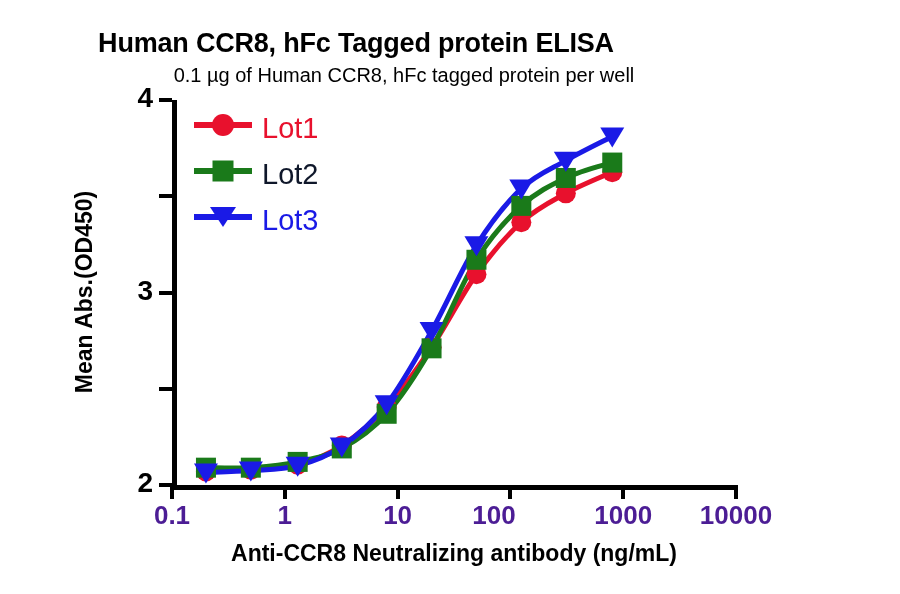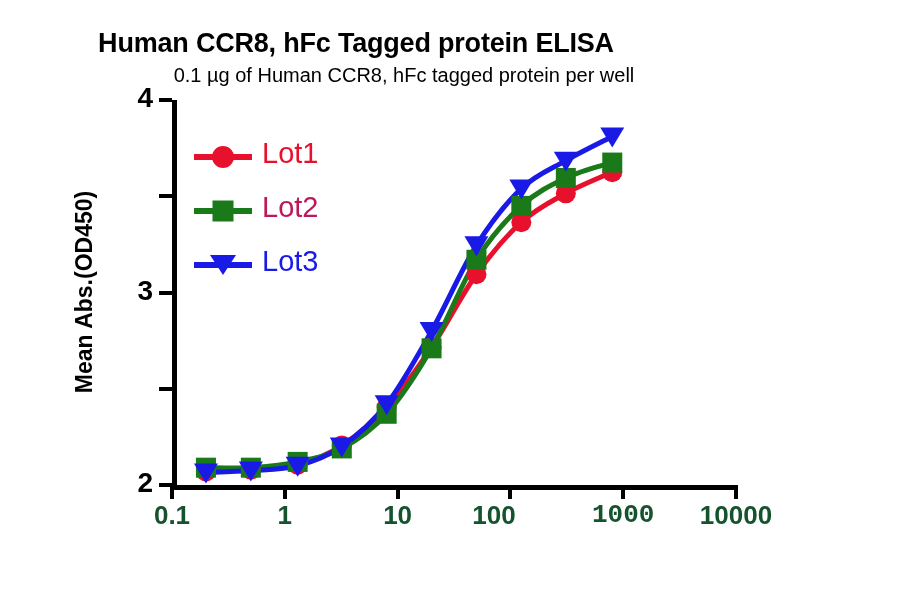--- a/index.html
+++ b/index.html
@@ -45,21 +45,21 @@
     transform:translateY(-50%);
     font-size:28px;font-weight:bold;color:#000;
     white-space:nowrap;line-height:1;
   }
   .xtick{
     position:absolute;top:385px;width:4px;height:14px;background:#000;
   }
   .xtick-label{
     position:absolute;top:402px;
     transform:translateX(-50%);
-    font-size:26px;font-weight:bold;color:#14532d;
+    font-size:26px;font-weight:bold;color:#4c1d95;
     white-space:nowrap;line-height:1;
   }
 
   .ylabel{
     position:absolute;
     left:-88px;top:192px;
     transform:translate(-50%,-50%) rotate(-90deg);
     transform-origin:center center;
     font-size:23px;font-weight:bold;color:#000;
     white-space:nowrap;
@@ -70,23 +70,22 @@
     text-align:center;
     font-size:23px;font-weight:bold;color:#000;
     white-space:nowrap;
   }
 
   
   .legend{
     position:absolute;left:22px;top:14px;
   }
   .legend-row{
-    display:flex;align-items:flex-end;
+    display:flex;align-items:flex-start;
     height:46px;
-    margin-top:8px;
   }
   .legend-key{
     position:relative;
     width:58px;height:22px;
     margin-right:10px;
     flex:0 0 auto;
   }
   .legend-key .lk-line{
     position:absolute;left:0;top:50%;
     transform:translateY(-50%);
@@ -140,21 +139,21 @@
     <div id="xticks">
         <div class="xtick" style="left: -2px;"></div>
         <div class="xtick-label" style="left: 0px;">0.1</div>
         <div class="xtick" style="left: 110.8px;"></div>
         <div class="xtick-label" style="left: 112.8px;">1</div>
         <div class="xtick" style="left: 223.6px;"></div>
         <div class="xtick-label" style="left: 225.6px;">10</div>
         <div class="xtick" style="left: 336.4px;"></div>
         <div class="xtick-label" style="left: 322px;">100</div>
         <div class="xtick" style="left: 449.2px;"></div>
-        <div class="xtick-label" style="left: 451.2px; font-family: Liberation Mono, monospace;">1000</div>
+        <div class="xtick-label" style="left: 451.2px;">1000</div>
         <div class="xtick" style="left: 562px;"></div>
         <div class="xtick-label" style="left: 564px;">10000</div>
       </div>
 
     <svg class="curves" id="curves" viewBox="0 0 564 385" preserveAspectRatio="none">
         <path d="M 33.956183510897084 371.525 C 41.43745567393139 371.20416666666665, 63.56104538421724 370.72291666666666, 78.84381648910292 369.6 C 94.1265875939886 368.4770833333334, 110.49662662931411 368.7979166666667, 125.65281014021119 364.7875 C 140.80899365110827 360.77708333333334, 154.9449608224054 355.1625, 169.7809175544854 345.5375 C 184.6168742865654 335.9125, 199.70600620662262 323.40000000000003, 214.66855053269123 307.0375 C 229.63109485875984 290.675, 244.59363918482848 269.5, 259.5561835108971 247.3625 C 274.5187278369657 225.22500000000002, 289.4812721630343 195.06666666666666, 304.4438164891029 174.2125 C 319.4063608151715 153.35833333333335, 334.4344857047416 135.7125, 349.33144946730874 122.23750000000001 C 364.2284132298759 108.76250000000002, 378.66941555360887 101.70416666666668, 393.825599064506 93.36250000000001 C 408.9817825754031 85.02083333333334, 432.5280586213271 75.71666666666667, 440.2685505326913 72.1875" fill="none" stroke="#e8112d" stroke-width="5" stroke-linecap="round" stroke-linejoin="round"></path>
         <path d="M 33.956183510897084 367.675 C 41.43745567393139 367.675, 63.56104538421724 368.63750000000005, 78.84381648910292 367.675 C 94.1265875939886 366.7125, 110.49662662931411 365.1083333333333, 125.65281014021119 361.9 C 140.80899365110827 358.69166666666666, 154.9449608224054 356.4458333333333, 169.7809175544854 348.425 C 184.6168742865654 340.4041666666667, 199.70600620662262 330.4583333333333, 214.66855053269123 313.775 C 229.63109485875984 297.09166666666664, 244.59363918482848 273.9916666666667, 259.5561835108971 248.32500000000002 C 274.5187278369657 222.65833333333336, 289.4812721630343 183.51666666666668, 304.4438164891029 159.775 C 319.4063608151715 136.03333333333333, 334.4344857047416 119.51041666666667, 349.33144946730874 105.875 C 364.2284132298759 92.23958333333333, 378.66941555360887 85.18124999999998, 393.825599064506 77.96249999999998 C 408.9817825754031 70.74374999999998, 432.5280586213271 65.12916666666666, 440.2685505326913 62.5625" fill="none" stroke="#1a7a1a" stroke-width="5" stroke-linecap="round" stroke-linejoin="round"></path>
         <path d="M 33.956183510897084 372.4875 C 41.43745567393139 372.1666666666667, 63.56104538421724 371.6854166666667, 78.84381648910292 370.5625 C 94.1265875939886 369.4395833333333, 110.49662662931411 369.7604166666667, 125.65281014021119 365.75 C 140.80899365110827 361.7395833333333, 154.9449608224054 356.76666666666665, 169.7809175544854 346.5 C 184.6168742865654 336.23333333333335, 199.70600620662262 323.4, 214.66855053269123 304.15 C 229.63109485875984 284.9, 244.59363918482848 257.46875, 259.5561835108971 231 C 274.5187278369657 204.53125, 289.4812721630343 169.07916666666665, 304.4438164891029 145.33749999999998 C 319.4063608151715 121.59583333333332, 334.4344857047416 102.66666666666667, 349.33144946730874 88.55000000000001 C 364.2284132298759 74.43333333333335, 378.66941555360887 69.3, 393.825599064506 60.63749999999999 C 408.9817825754031 51.97499999999999, 432.5280586213271 40.58541666666665, 440.2685505326913 36.57499999999999" fill="none" stroke="#1a1ae6" stroke-width="5" stroke-linecap="round" stroke-linejoin="round"></path>
         <circle cx="33.956183510897084" cy="371.525" r="10" fill="#e8112d"></circle>
         <circle cx="78.84381648910292" cy="369.6" r="10" fill="#e8112d"></circle>
@@ -182,35 +181,36 @@
         <polygon points="157.7809175544854,337.5 181.7809175544854,337.5 169.7809175544854,357.5" fill="#1a1ae6"></polygon>
         <polygon points="202.66855053269123,295.15 226.66855053269123,295.15 214.66855053269123,315.15" fill="#1a1ae6"></polygon>
         <polygon points="247.55618351089709,222 271.5561835108971,222 259.5561835108971,242" fill="#1a1ae6"></polygon>
         <polygon points="292.4438164891029,136.33749999999998 316.4438164891029,136.33749999999998 304.4438164891029,156.33749999999998" fill="#1a1ae6"></polygon>
         <polygon points="337.33144946730874,79.55000000000001 361.33144946730874,79.55000000000001 349.33144946730874,99.55000000000001" fill="#1a1ae6"></polygon>
         <polygon points="381.825599064506,51.63749999999999 405.825599064506,51.63749999999999 393.825599064506,71.63749999999999" fill="#1a1ae6"></polygon>
         <polygon points="428.2685505326913,27.57499999999999 452.2685505326913,27.57499999999999 440.2685505326913,47.57499999999999" fill="#1a1ae6"></polygon>
       </svg>
 
     <div class="ylabel">Mean Abs.(OD450)</div>
+    <div class="xlabel">Anti-CCR8 Neutralizing antibody (ng/mL)</div>
 
     <div class="legend" id="legend">
         <div class="legend-row">
           <div class="legend-key">
             <div class="lk-line" style="background: rgb(232, 17, 45);"></div>
             <div class="lk-mark mk-circle" style="background: rgb(232, 17, 45);"></div>
           </div>
           <span class="legend-label" style="color: rgb(232, 17, 45);">Lot1</span>
         </div>
         <div class="legend-row">
           <div class="legend-key">
             <div class="lk-line" style="background: rgb(26, 122, 26);"></div>
             <div class="lk-mark mk-square" style="background: rgb(26, 122, 26);"></div>
           </div>
-          <span class="legend-label" style="color: #be185d;">Lot2</span>
+          <span class="legend-label" style="color: #0f172a;">Lot2</span>
         </div>
         <div class="legend-row">
           <div class="legend-key">
             <div class="lk-line" style="background: rgb(26, 26, 230);"></div>
             <div class="lk-mark mk-tri" style="border-top: 20px solid rgb(26, 26, 230);"></div>
           </div>
           <span class="legend-label" style="color: rgb(26, 26, 230);">Lot3</span>
         </div>
       </div>
   </div>

